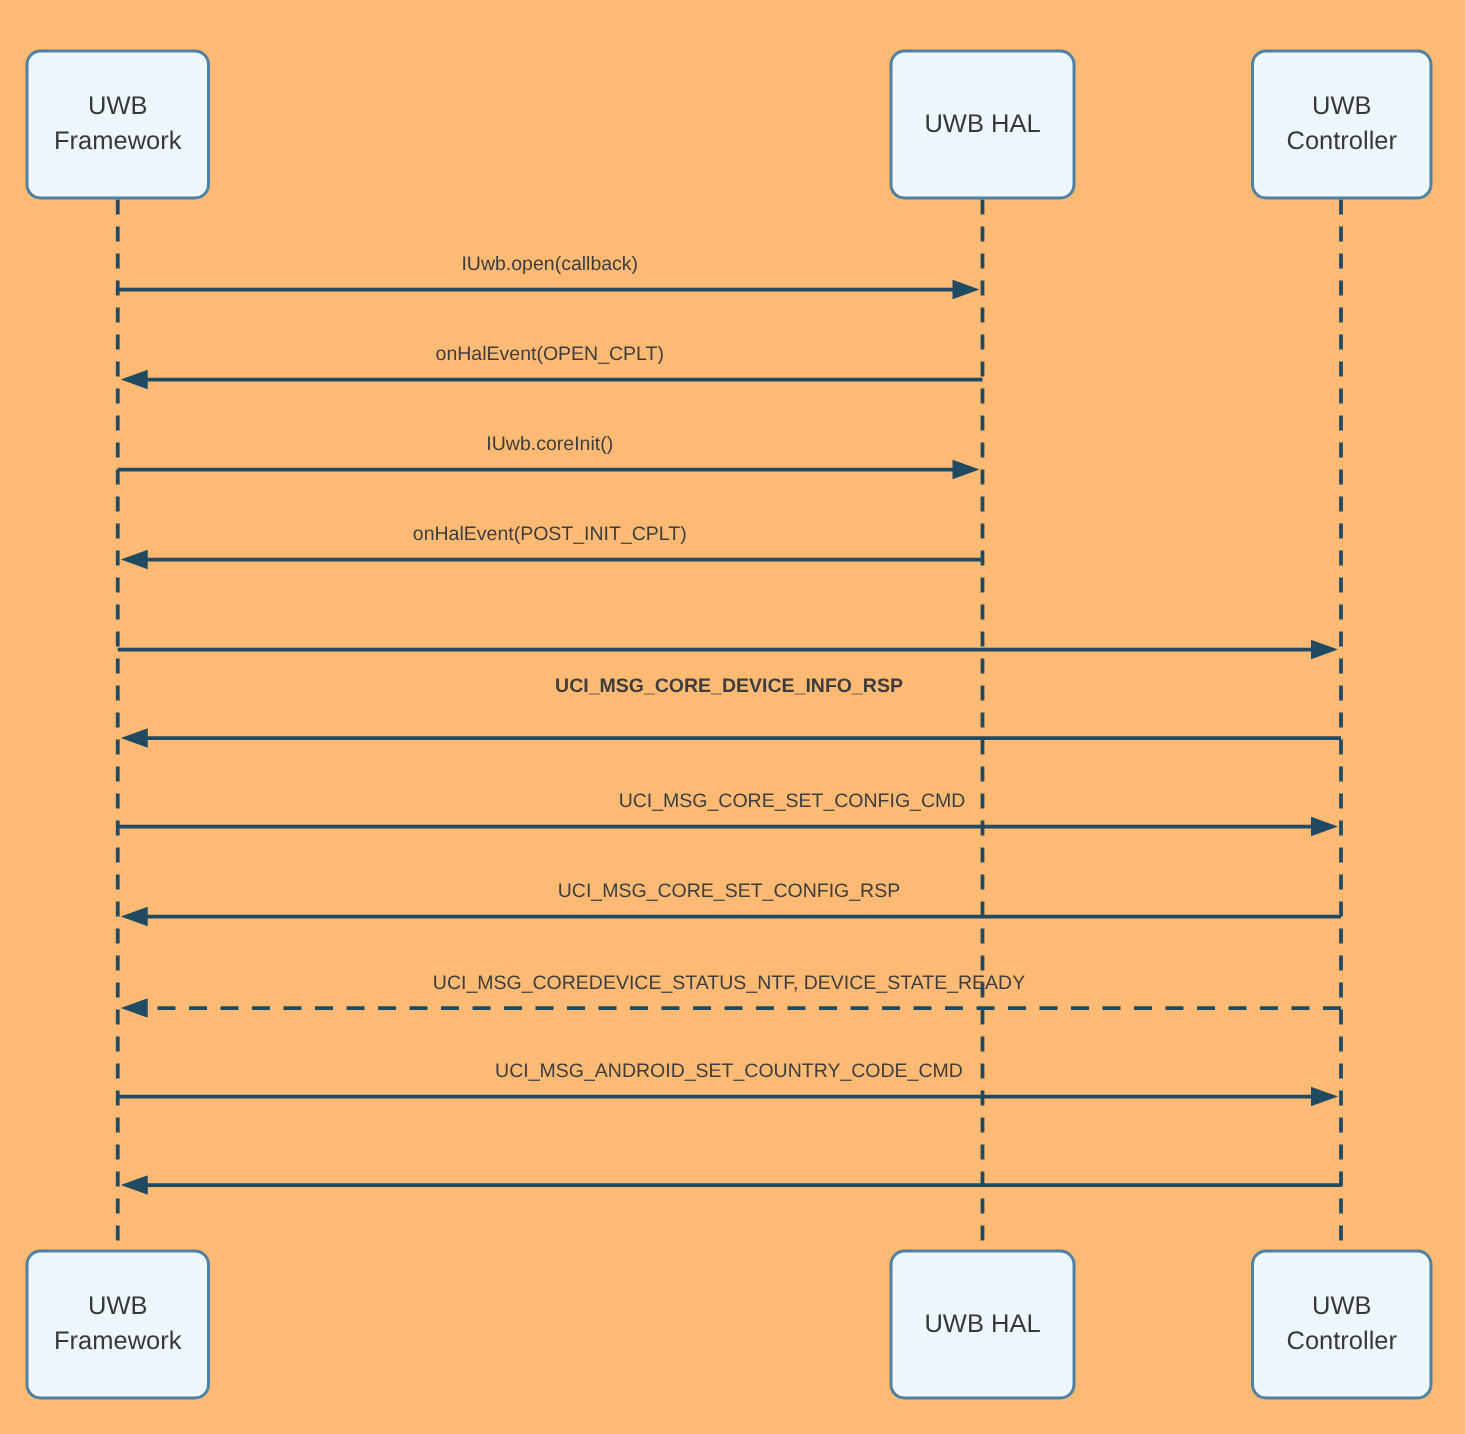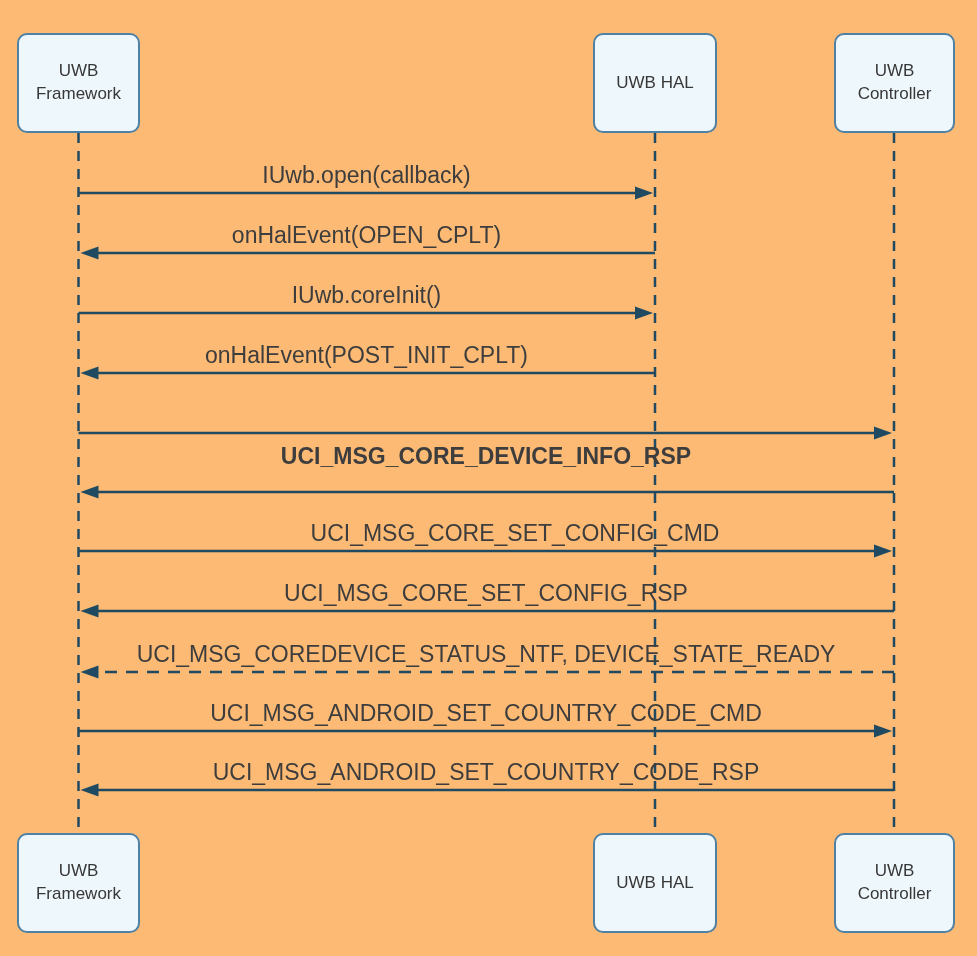--- a/index.html
+++ b/index.html
@@ -25,21 +25,21 @@
     display: flex; align-items: center; justify-content: center;
     text-align: center;
     font-size: 17px; line-height: 1.35;
     color: #383838;
     padding: 4px 10px;
   }
   .msg-label {
     position: absolute;
     height: 21px;
     text-align: center;
-    font-size: 23px; line-height: 21px;
+    font-size: 13px; line-height: 21px;
     color: #3d3d3d;
     white-space: nowrap;
     pointer-events: none;
   }
 </style>
 </head>
 <body>
 
 <div class="canvas">
 
@@ -89,19 +89,18 @@
   </div>
   <div class="participant-box" style="left:834px; top:833px; width:121px; height:100px;">
     <span>UWB Controller</span>
   </div>
 
   <div class="msg-label" style="left:78px; width:577px; top:165px;">IUwb.open(callback)</div>
   <div class="msg-label" style="left:78px; width:577px; top:225px;">onHalEvent(OPEN_CPLT)</div>
   <div class="msg-label" style="left:78px; width:577px; top:285px;">IUwb.coreInit()</div>
   <div class="msg-label" style="left:78px; width:577px; top:345px;">onHalEvent(POST_INIT_CPLT)</div>
   <div class="msg-label" style="left:78px; width:816px; top:446px;font-weight:bold;">UCI_MSG_CORE_DEVICE_INFO_RSP</div>
-  <div class="msg-label" style="left:69px; width:892px; top:523px;">UCI_MSG_CORE_SET_CONFIG_CMD</div>
+  <div class="msg-label" style="left:82px; width:892px; top:523px;">UCI_MSG_CORE_SET_CONFIG_CMD</div>
   <div class="msg-label" style="left:78px; width:816px; top:644px;">UCI_MSG_COREDEVICE_STATUS_NTF, DEVICE_STATE_READY</div>
   <div class="msg-label" style="left:78px; width:816px; top:583px;">UCI_MSG_CORE_SET_CONFIG_RSP</div>
   <div class="msg-label" style="left:78px; width:816px; top:703px;">UCI_MSG_ANDROID_SET_COUNTRY_CODE_CMD</div>
-  <div class="msg-label" style="left:78px; width:816px; top:762px;">UCI_MSG_ANDROID_SET_COUNTRY_CODE_RSP</div>
 
 </div>
 
 </body></html>

